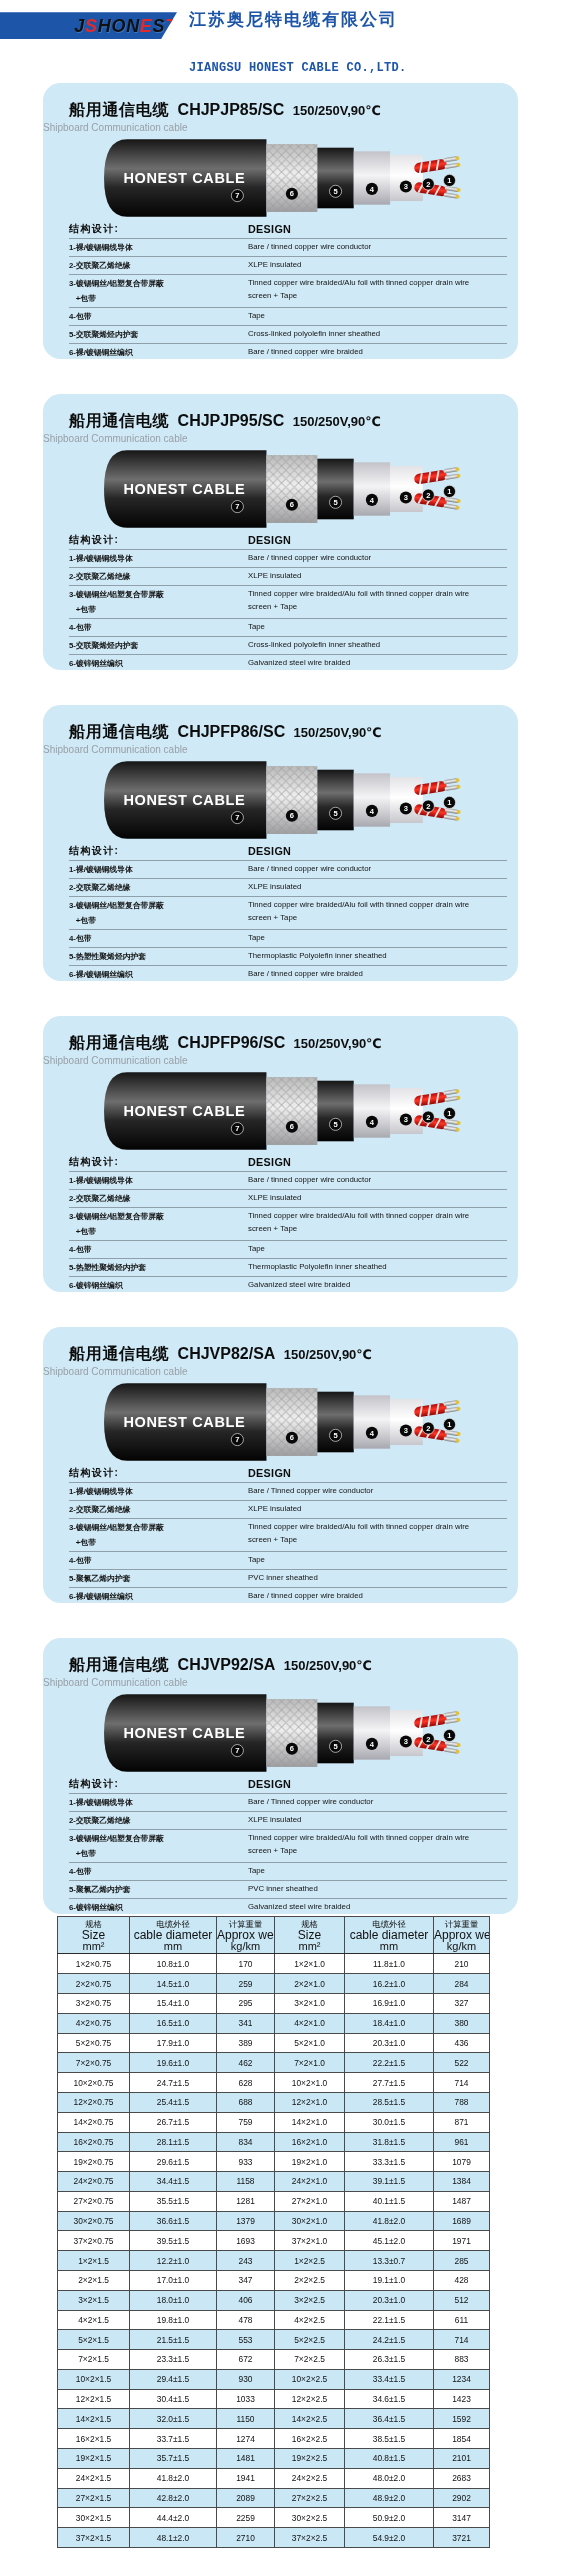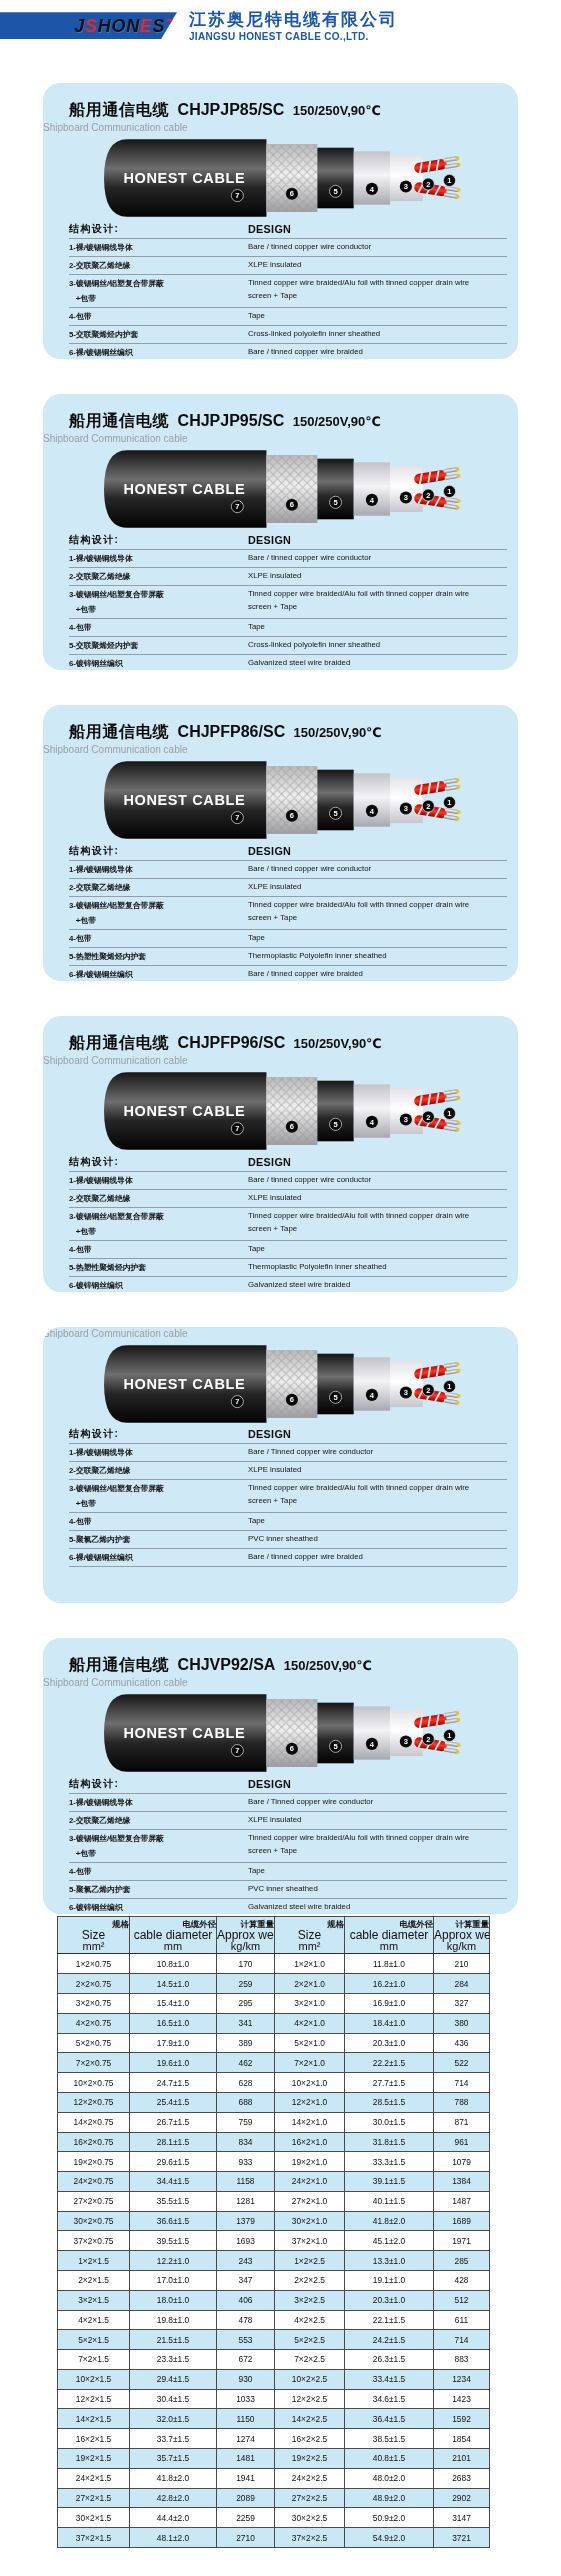--- a/index.html
+++ b/index.html
@@ -9,22 +9,22 @@
   
   .hdr { position:relative; height:43px; margin-top:9.5px; }
   .logo-band { position:absolute; left:0; top:2.7px; width:177px; height:27px; background:#1d55a8;
     clip-path:polygon(0 0,100% 0,calc(100% - 16px) 100%,0 100%);
     display:flex; align-items:center; justify-content:flex-end; }
   .logo-text { font-style:italic; font-weight:bold; font-size:18px; letter-spacing:0.7px; line-height:1; }
   .logo-text span[data-tone="dark"] { color:#111; text-shadow:0.7px 0.7px 0 #3e74c4; }
   .logo-text span[data-tone="red"]  { color:#e02a2c; }
   .company { position:absolute; left:189px; top:0; }
   .company-zh { color:#1d55a8; font-size:17px; font-weight:bold; letter-spacing:2px; line-height:20px; }
-  .company-en { color:#1d55a8; font-size:10px; font-weight:bold; letter-spacing:0.3px;
-    font-family:Liberation Sans, sans-serif; line-height:13.5px; }
+  .company-en { color:#1d55a8; font-size:12px; font-weight:bold; letter-spacing:0.3px;
+    font-family:Liberation Mono, monospace; line-height:13.5px;margin-top:32px; }
 
   
   section.card { width:475px; height:276px; margin:35px 0 0 43px; background:#cfe9f6;
     border-radius:17.6px; overflow:hidden; }
   section.card:first-of-type { margin-top:30px; }
   .card-title { margin:17.6px 0 0 26px; line-height:20px; white-space:nowrap; }
   .t-zh { font-size:16px; font-weight:bold; letter-spacing:0.7px; color:#0d0d0d;margin-top:36px; }
   .t-model { font-size:16px; font-weight:bold; color:#0d0d0d; margin-left:5.4px; }
   .t-rating { font-size:13px; font-weight:bold; color:#0d0d0d; margin-left:5.4px; }
   .card-sub { text-align:left; color:#9aa0a6; font-size:10px; line-height:12px; margin-top:1px; }
@@ -49,21 +49,21 @@
   .banner-text { position:absolute; left:43px; top:1.4px; color:#fff; font-weight:bold;
     font-size:11px; line-height:14px; letter-spacing:0.3px; word-spacing:5.4px; white-space:nowrap; }
 
   
   table.spec { border-collapse:collapse; table-layout:fixed; margin:2.7px 0 0 57px; width:431px;
     border:1.4px solid #2b2b2b; }
   table.spec th, table.spec td { border:0.7px solid #4a4a4a; text-align:center; vertical-align:middle;
     overflow:hidden; white-space:nowrap; }
   table.spec thead th { background:#c9e7f5; font-weight:normal; padding:2px 0 2.7px 0;
     border-bottom:1.4px solid #2b2b2b; }
-  .h-zh { display:block; font-size:8.4px; font-weight:bold; line-height:10.8px; color:#111;text-align:right; }
+  .h-zh { display:block; font-size:8.4px; font-weight:normal; line-height:10.8px; color:#111; }
   .h-en { display:block; font-size:12px; line-height:10.8px; color:#111; }
   .h-unit { display:block; font-size:11px; line-height:10px; color:#111; }
   table.spec td { font-size:8.4px; color:#111; padding:4.4px 0; }
   table.spec tbody tr:nth-child(even) { background:#c9e7f5; }
 </style>
 </head>
 <body>
 
 <div class="page">
 
@@ -641,20 +641,25 @@
 
             <div class="design-row">
               
               
             </div>
 
         </div>
       </section>
 
       <section class="card">
+        <div class="card-title">
+          <span class="t-zh">船用通信电缆</span>
+          <span class="t-model">CHJVP82/SA</span>
+          <span class="t-rating">150/250V,90℃</span>
+        </div>
         <div class="card-sub">Shipboard Communication cable</div>
 
         <svg class="cable" viewBox="0 0 600 132" aria-hidden="true">
           <defs>
             <linearGradient id="gJack" x1="0" x2="0" y1="0" y2="1">
               <stop offset="0" stop-color="#161616"></stop>
               <stop offset="0.38" stop-color="#6e6e6e"></stop>
               <stop offset="0.62" stop-color="#262626"></stop>
               <stop offset="1" stop-color="#030303"></stop>
             </linearGradient>
@@ -1114,21 +1119,21 @@
           <td>37×2×1.0</td>
           <td>45.1±2.0</td>
           <td>1971</td>
         </tr>
 
         <tr>
           <td>1×2×1.5</td>
           <td>12.2±1.0</td>
           <td>243</td>
           <td>1×2×2.5</td>
-          <td>13.3±1.0</td>
+          <td>13.3±0.7</td>
           <td>285</td>
         </tr>
 
         <tr>
           <td>2×2×1.5</td>
           <td>17.0±1.0</td>
           <td>347</td>
           <td>2×2×2.5</td>
           <td>19.1±1.0</td>
           <td>428</td>

